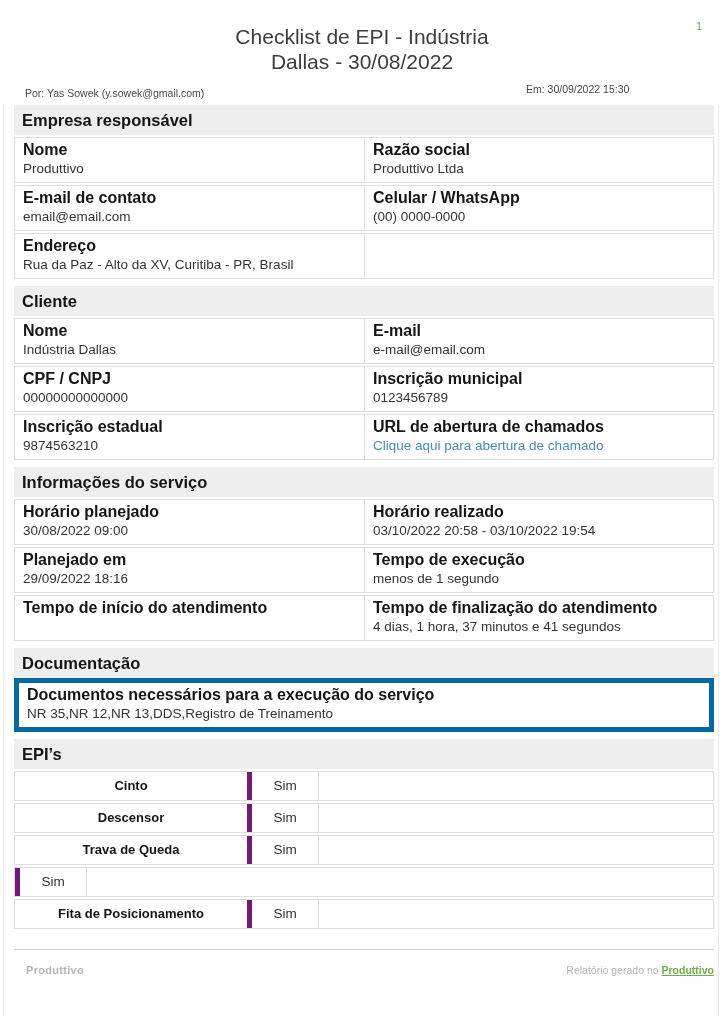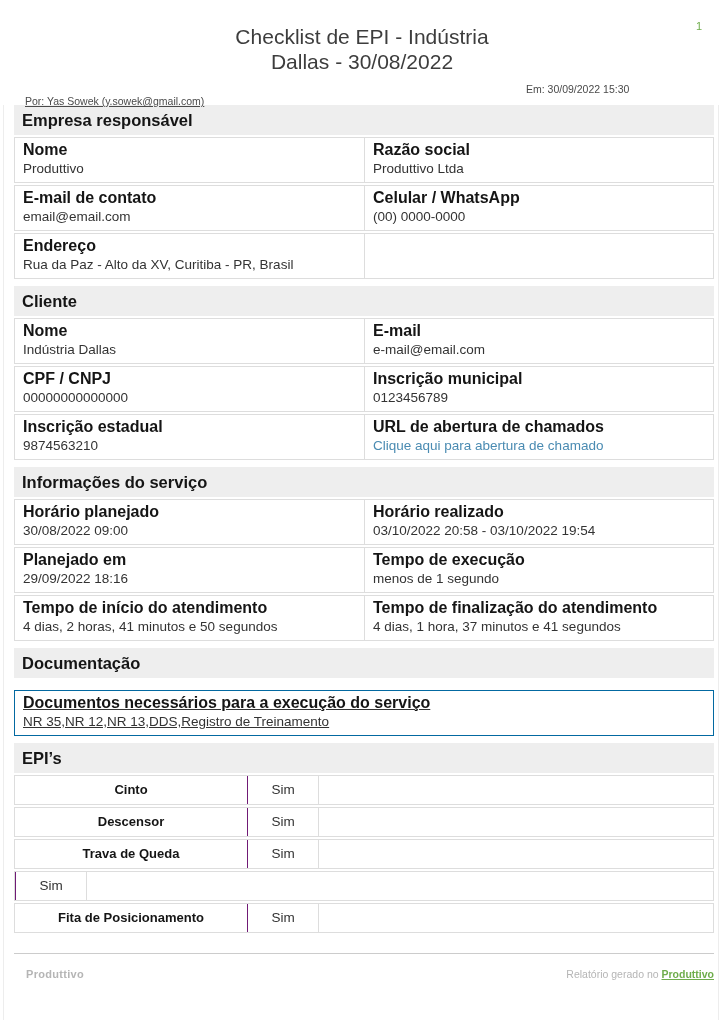--- a/index.html
+++ b/index.html
@@ -16,21 +16,21 @@
     position: absolute; top: 20px; right: 22px;
     font-size: 11px; color: #6fad4c;
   }
   .title {
     margin: 24px 0 0; text-align: center;
     font-size: 21px; font-weight: 400; color: #3d3d3d;
     line-height: 25px;
   }
   .title span { display: block; }
   .meta { position: relative; height: 13px; margin-top: 9px; font-size: 10.5px; color: #4a4a4a; }
-  .meta-author { position: absolute; left: 25px; top: 12px; text-decoration: underline; }
+  .meta-author { position: absolute; left: 25px; top: 4px; }
   .meta-generated { position: absolute; left: 512px; top: 0; margin-left: 14px; }
 
   .page-body {
     margin: 9px 5px 0 3px;
     border-left: 1px solid #ededed;
     border-right: 1px solid #ededed;
     padding: 0 4px 40px 10px;
   }
 
   .sec { margin-top: 7px; }
@@ -40,25 +40,25 @@
     font-size: 16.5px; font-weight: 700; color: #151515;
     line-height: 19px;
   }
   .frow { display: flex; border: 1px solid #ddd; margin-top: 2px; background: #fff; }
   .fcell { flex: 1 1 50%; min-width: 0; padding: 2px 8px 4px; }
   .fcell + .fcell { border-left: 1px solid #ddd; }
   .flabel { font-size: 16px; font-weight: 700; color: #151515; line-height: 19px; min-height: 19px; }
   .fvalue { font-size: 13.5px; color: #333; line-height: 19px; min-height: 19px; }
   a.flink { font-size: 13.5px; color: #4a8bb2; line-height: 19px; text-decoration: none; cursor: pointer; display: inline-block; }
 
-  .doc-row { border: 1px solid #0369a1; margin-top: 12px; padding: 2px 8px 4px; background: #fff; text-decoration: underline; }
+  .doc-row { border: 5px solid #0369a1; margin-top: 0; padding: 2px 8px 4px; background: #fff; }
 
   .epi-row { display: flex; border: 1px solid #ddd; margin-top: 2px; background: #fff; text-align: center; }
   .epi-name { width: 232px; padding: 6px 8px; font-size: 13px; font-weight: 700; color: #151515; line-height: 16px; }
-  .epi-answer { width: 71px; padding: 6px 8px; font-size: 13.5px; color: #333; line-height: 16px; border-left: 1px solid #701a75; }
+  .epi-answer { width: 71px; padding: 6px 8px; font-size: 13.5px; color: #333; line-height: 16px; border-left: 5px solid #701a75; }
   .epi-extra { flex: 1; border-left: 1px solid #ddd; }
 
   .footer-line { border-top: 1px solid #cccccc; margin-top: 20px; }
   .footer-row { display: flex; justify-content: space-between; align-items: baseline; margin-top: 14px; padding-left: 12px; }
   .footer-brand { font-size: 11px; font-weight: 700; color: #b5b5b5; letter-spacing: 0.3px; }
   .footer-gen { font-size: 10.5px; color: #b5b5b5; }
   .footer-gen a { color: #6fad4c; font-weight: 700; text-decoration: underline; cursor: pointer; }
 </style>
 </head>
 <body>
@@ -165,21 +165,20 @@
           <div class="fvalue">29/09/2022 18:16</div>
         </div>
         <div class="fcell">
           <div class="flabel">Tempo de execução</div>
           <div class="fvalue">menos de 1 segundo</div>
         </div>
       </div>
       <div class="frow">
         <div class="fcell">
           <div class="flabel">Tempo de início do atendimento</div>
-          <div class="fvalue">4 dias, 2 horas, 41 minutos e 50 segundos</div>
         </div>
         <div class="fcell">
           <div class="flabel">Tempo de finalização do atendimento</div>
           <div class="fvalue">4 dias, 1 hora, 37 minutos e 41 segundos</div>
         </div>
       </div>
     </section>
 
     <section class="sec">
       <div class="sec-header">Documentação</div>

